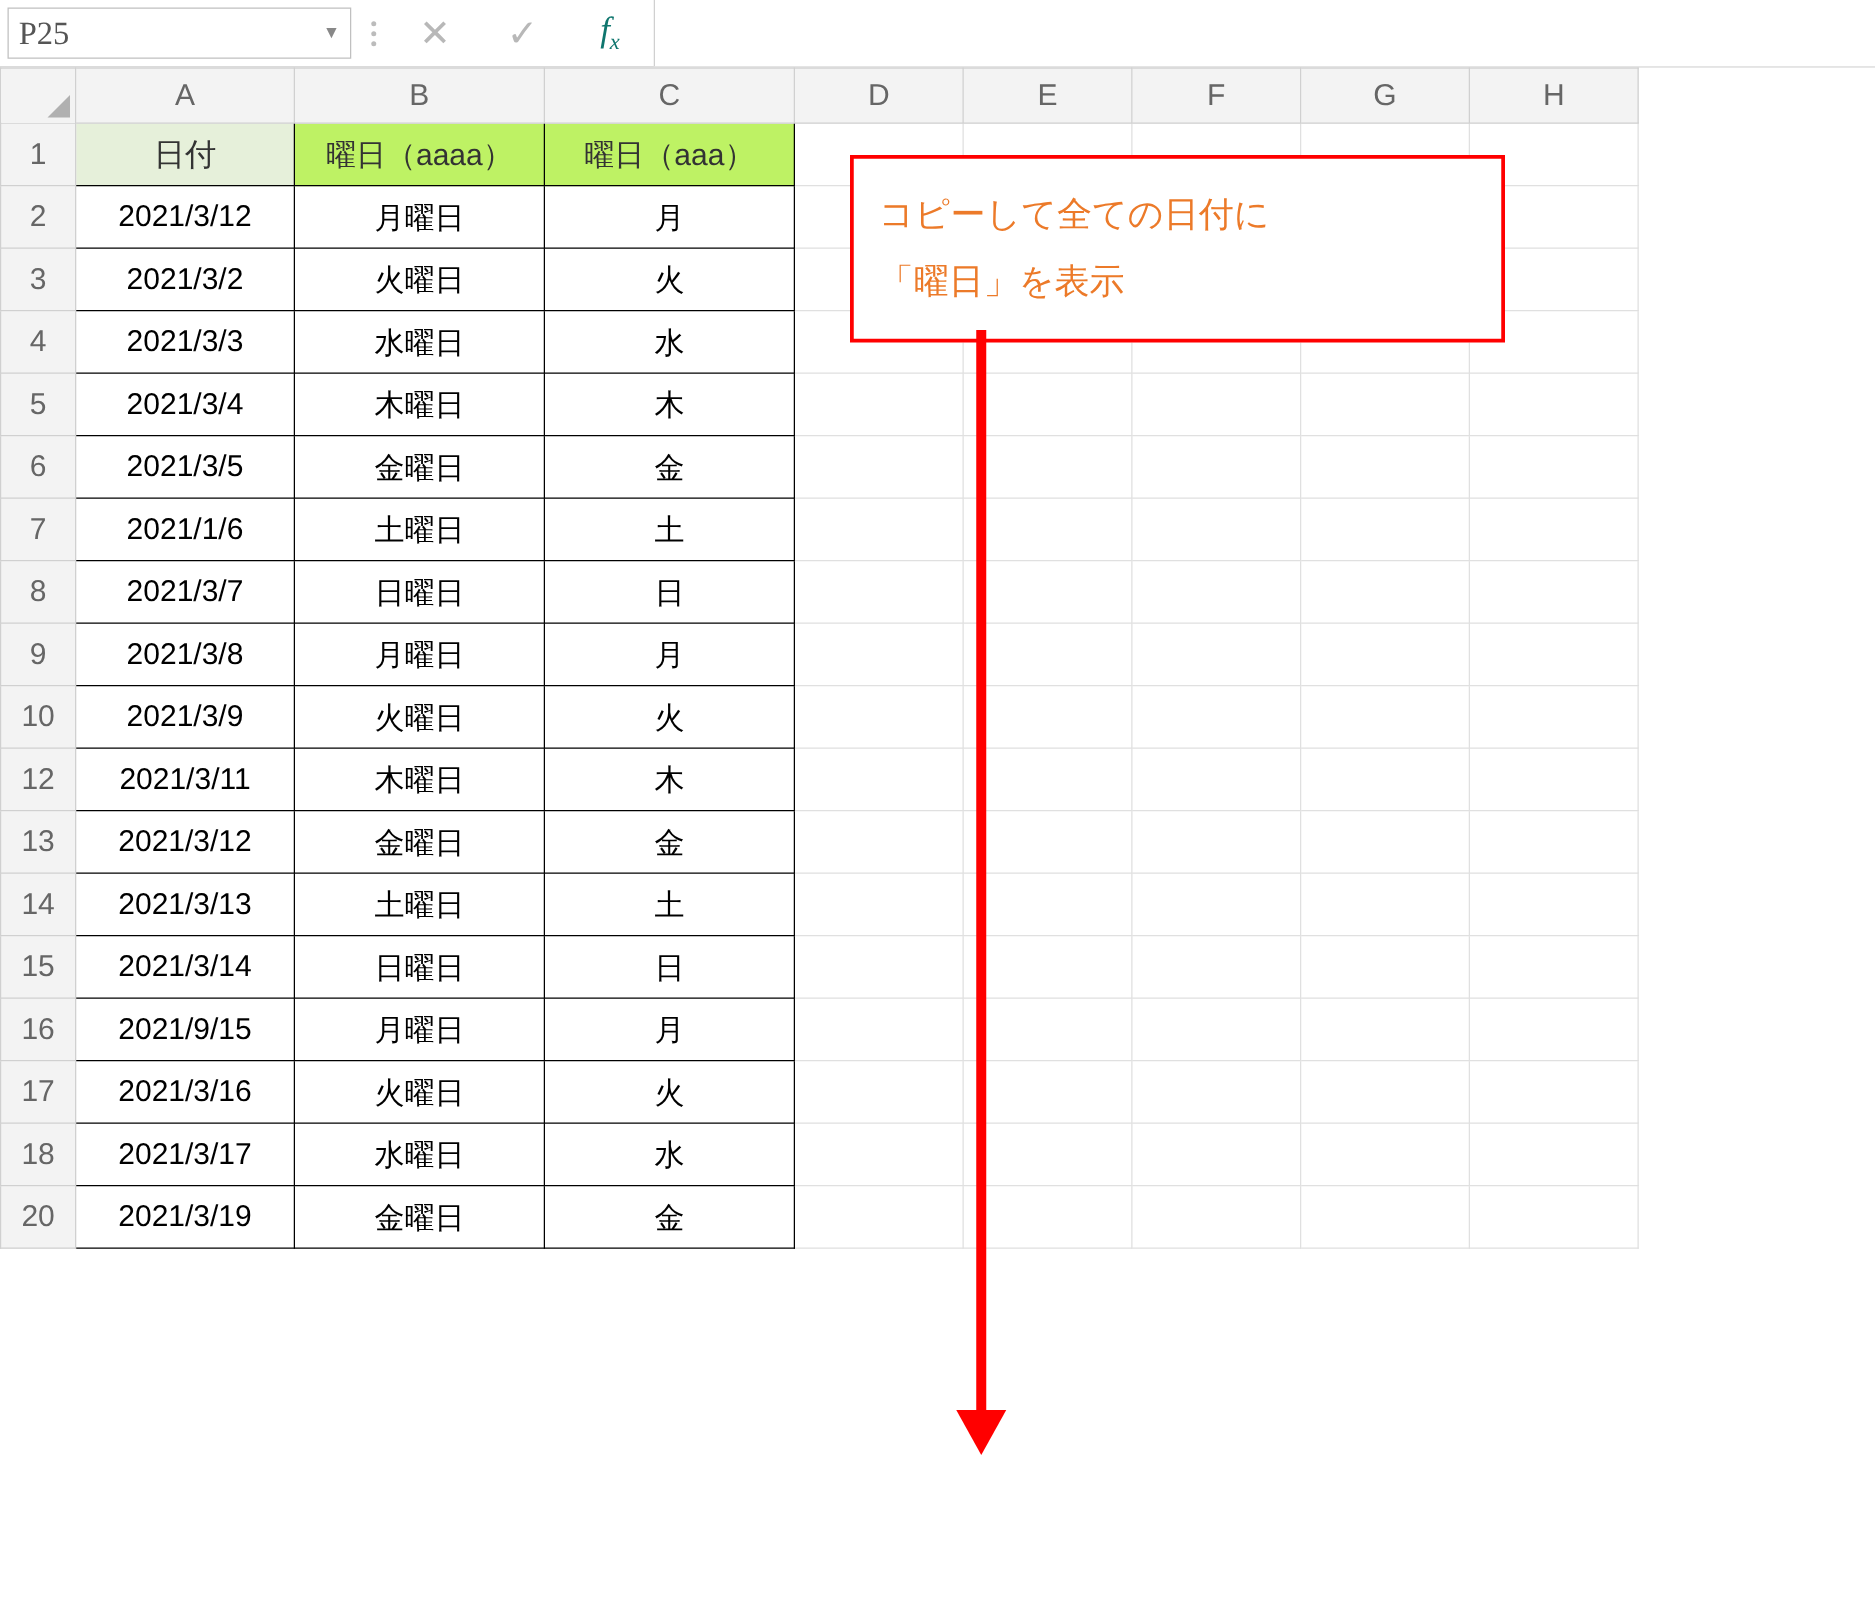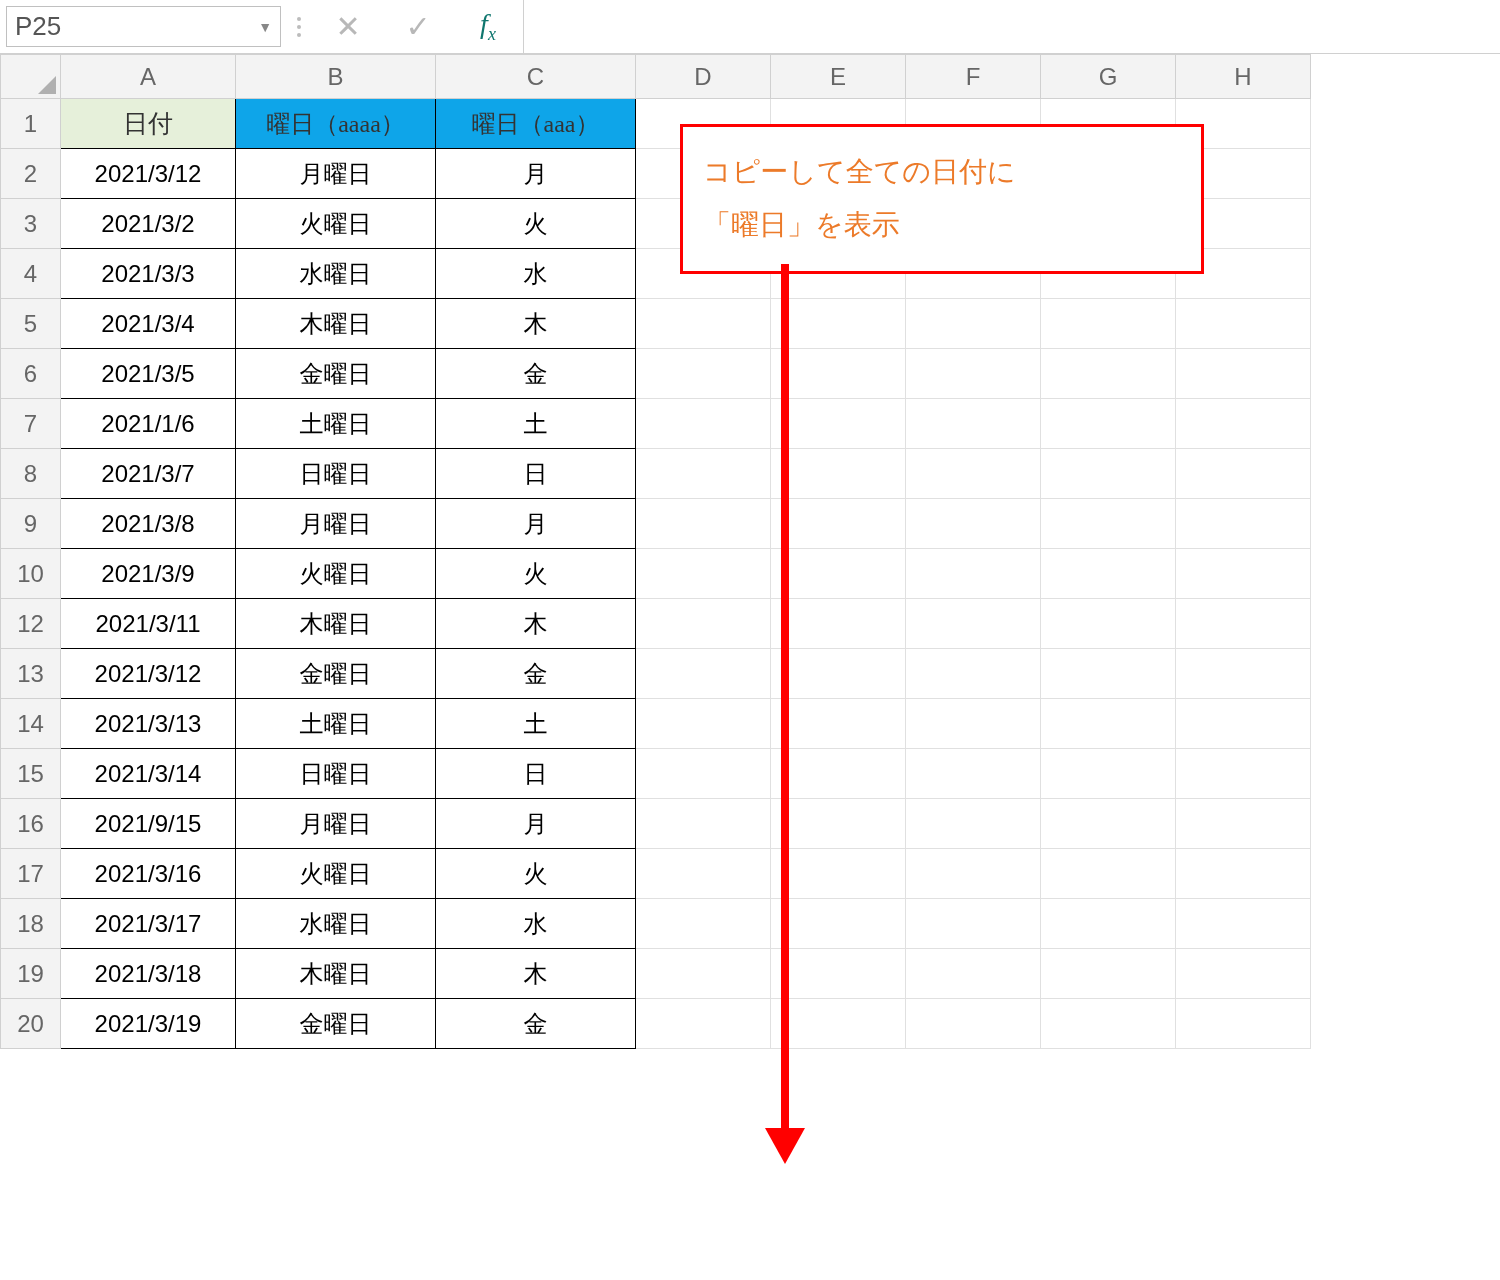--- a/index.html
+++ b/index.html
@@ -24,20 +24,21 @@
   }
   .name-box-wrap {
     display: flex;
     align-items: center;
     width: 275px;
     border: 1px solid #c0c0c0;
     margin: 6px 4px 6px 6px;
     padding: 0 8px;
     background: #ffffff;
     justify-content: space-between;
+    font-family: Liberation Serif, serif;
   }
   .name-box-text {
     font-size: 26px;
     color: #555;
   }
   .name-box-dd {
     color: #888;
     font-size: 14px;
   }
   .fb-sep {
@@ -133,25 +134,24 @@
     font-size: 24px;
     color: #000;
   }
   td.header-a {
     background: #e6f0da;
     border: 1px solid #000;
     font-size: 25px;
     text-align: center;
   }
   td.header-bc {
-    background: #0ea5e9;
+    background: #bef264;
     border: 1px solid #000;
     font-size: 24px;
     text-align: center;
-    font-family: Liberation Serif, serif;
   }
 
   .colA { width: 175px; }
   .colB { width: 200px; }
   .colC { width: 200px; }
   .colRest { width: 135px; }
 
   
   .annotation {
     position: absolute;
@@ -431,31 +431,20 @@
           <td class="data-cell">2021/3/17</td>
           <td class="data-cell">水曜日</td>
           <td class="data-cell">水</td>
           <td class="cell"></td>
           <td class="cell"></td>
           <td class="cell"></td>
           <td class="cell"></td>
           <td class="cell"></td>
         </tr>
         <tr>
-          <th class="row-head">19</th>
-          <td class="data-cell">2021/3/18</td>
-          <td class="data-cell">木曜日</td>
-          <td class="data-cell">木</td>
-          <td class="cell"></td>
-          <td class="cell"></td>
-          <td class="cell"></td>
-          <td class="cell"></td>
-          <td class="cell"></td>
-        </tr>
-        <tr>
           <th class="row-head">20</th>
           <td class="data-cell">2021/3/19</td>
           <td class="data-cell">金曜日</td>
           <td class="data-cell">金</td>
           <td class="cell"></td>
           <td class="cell"></td>
           <td class="cell"></td>
           <td class="cell"></td>
           <td class="cell"></td>
         </tr>

